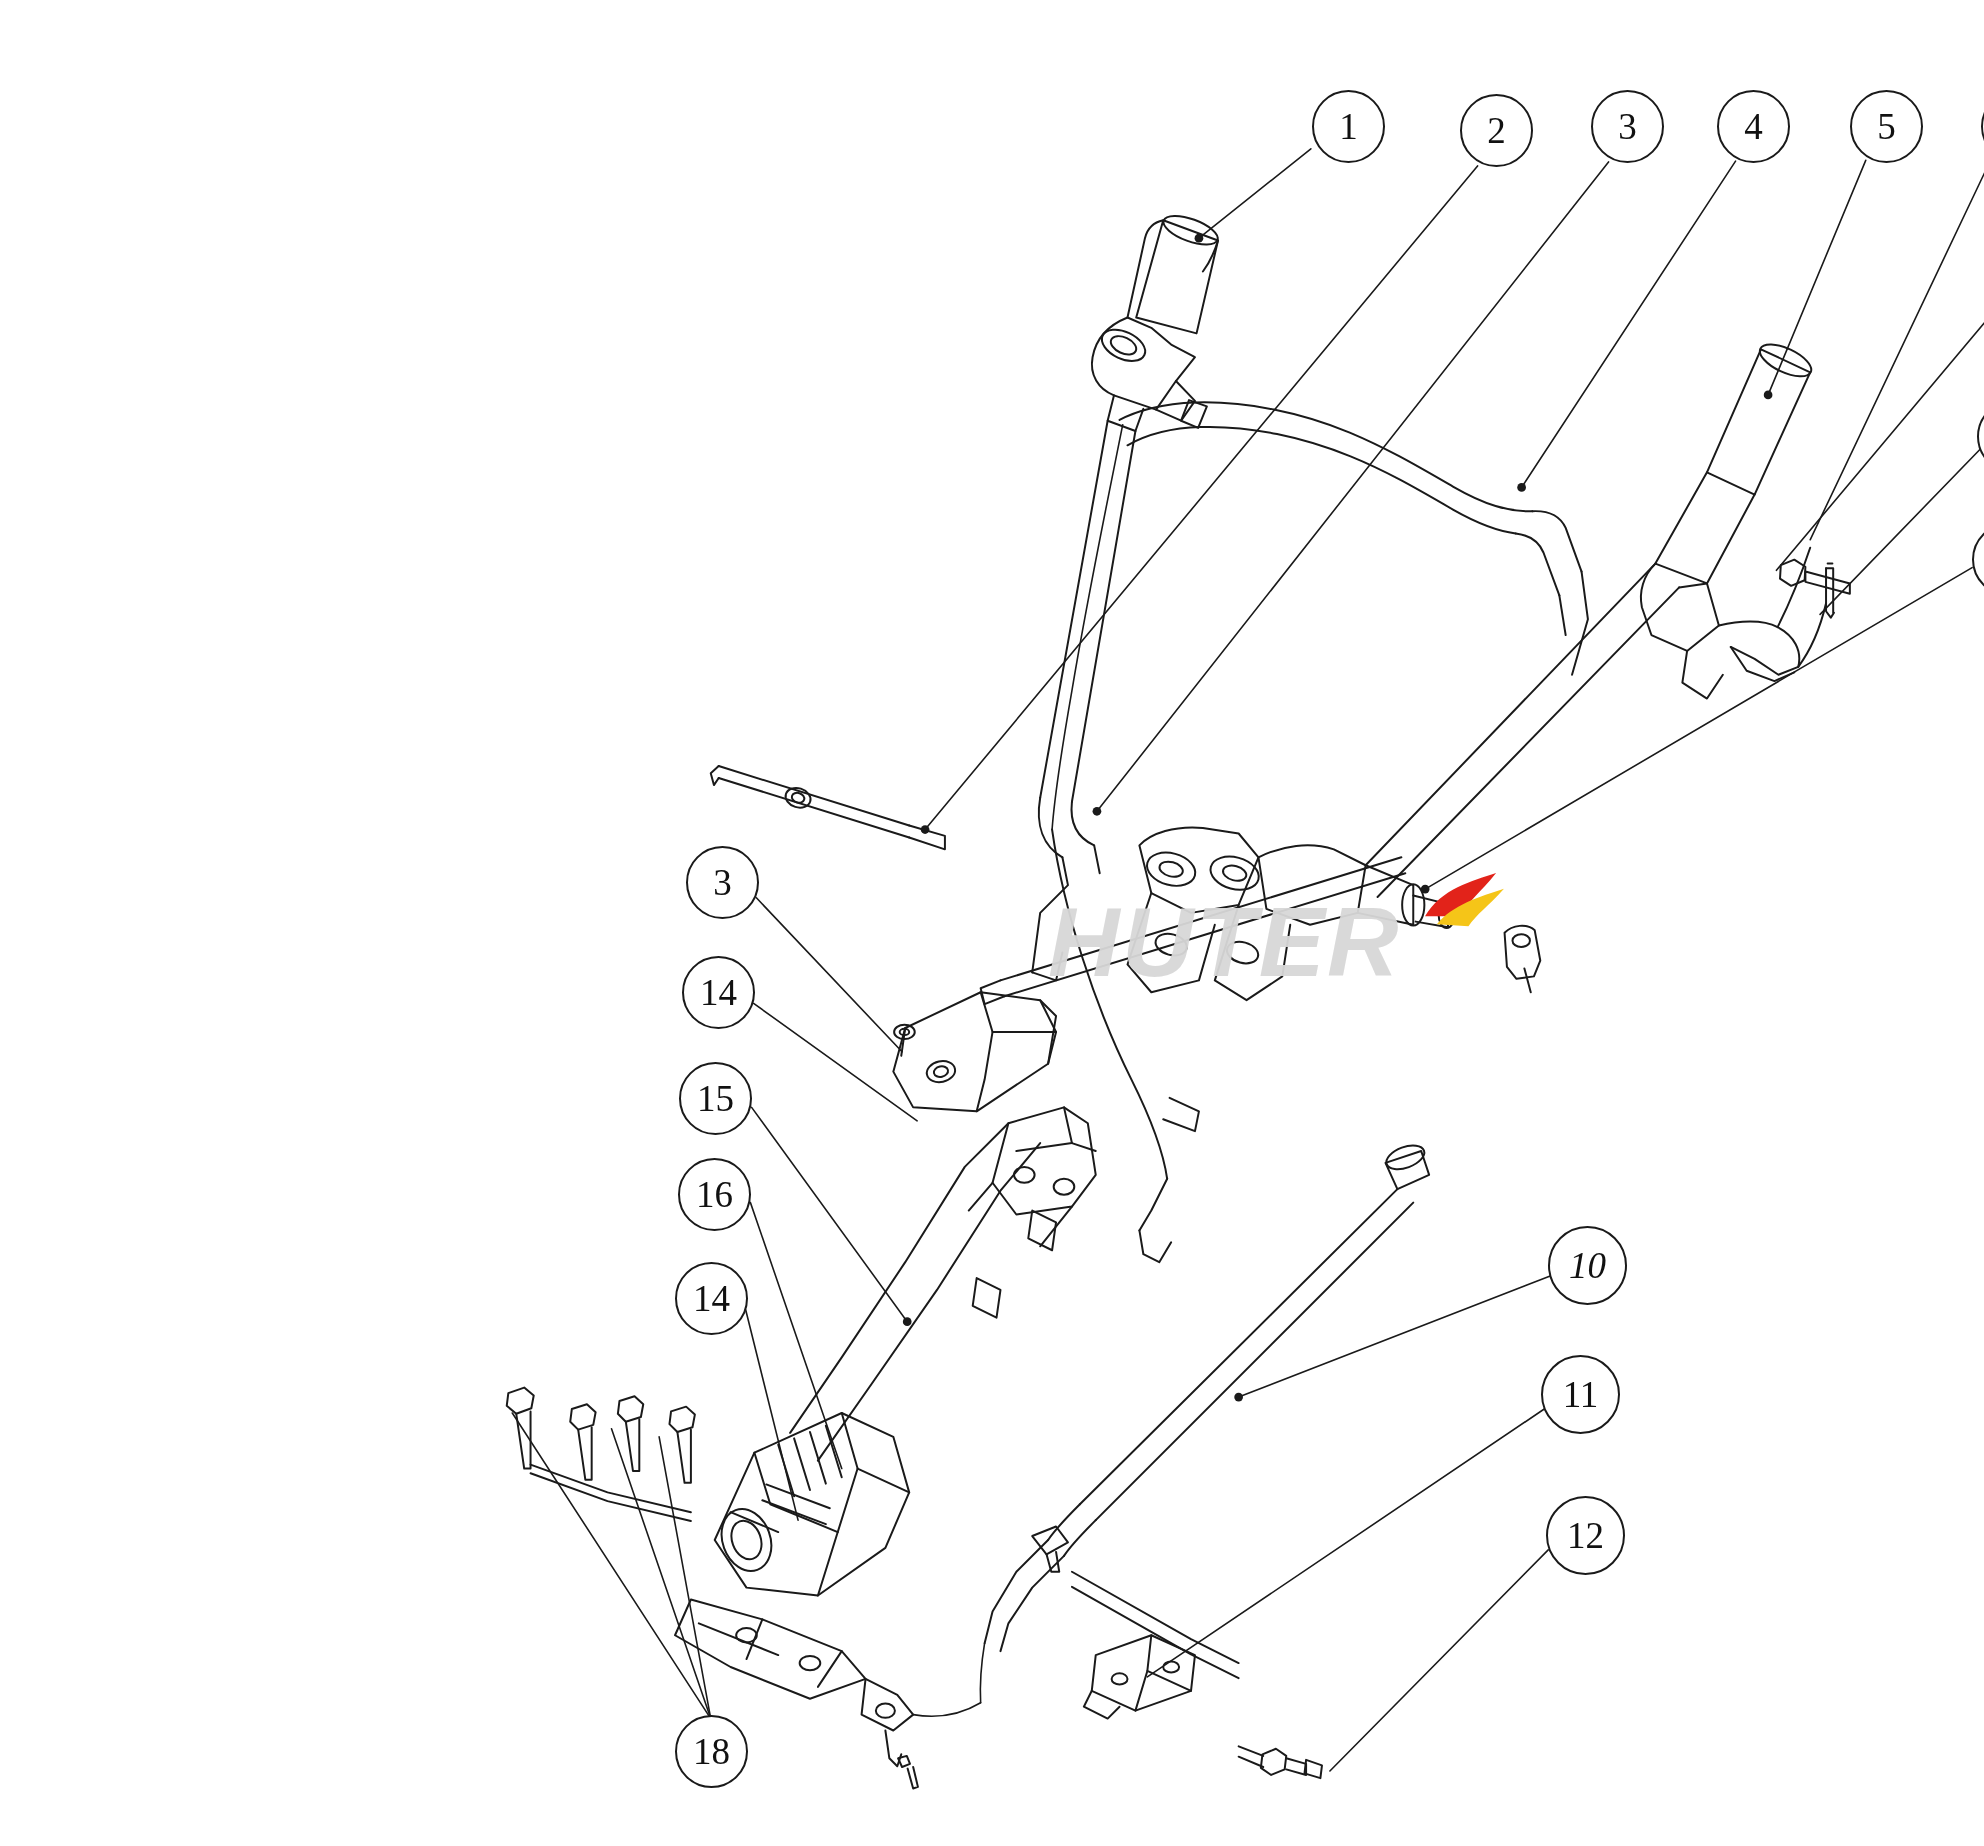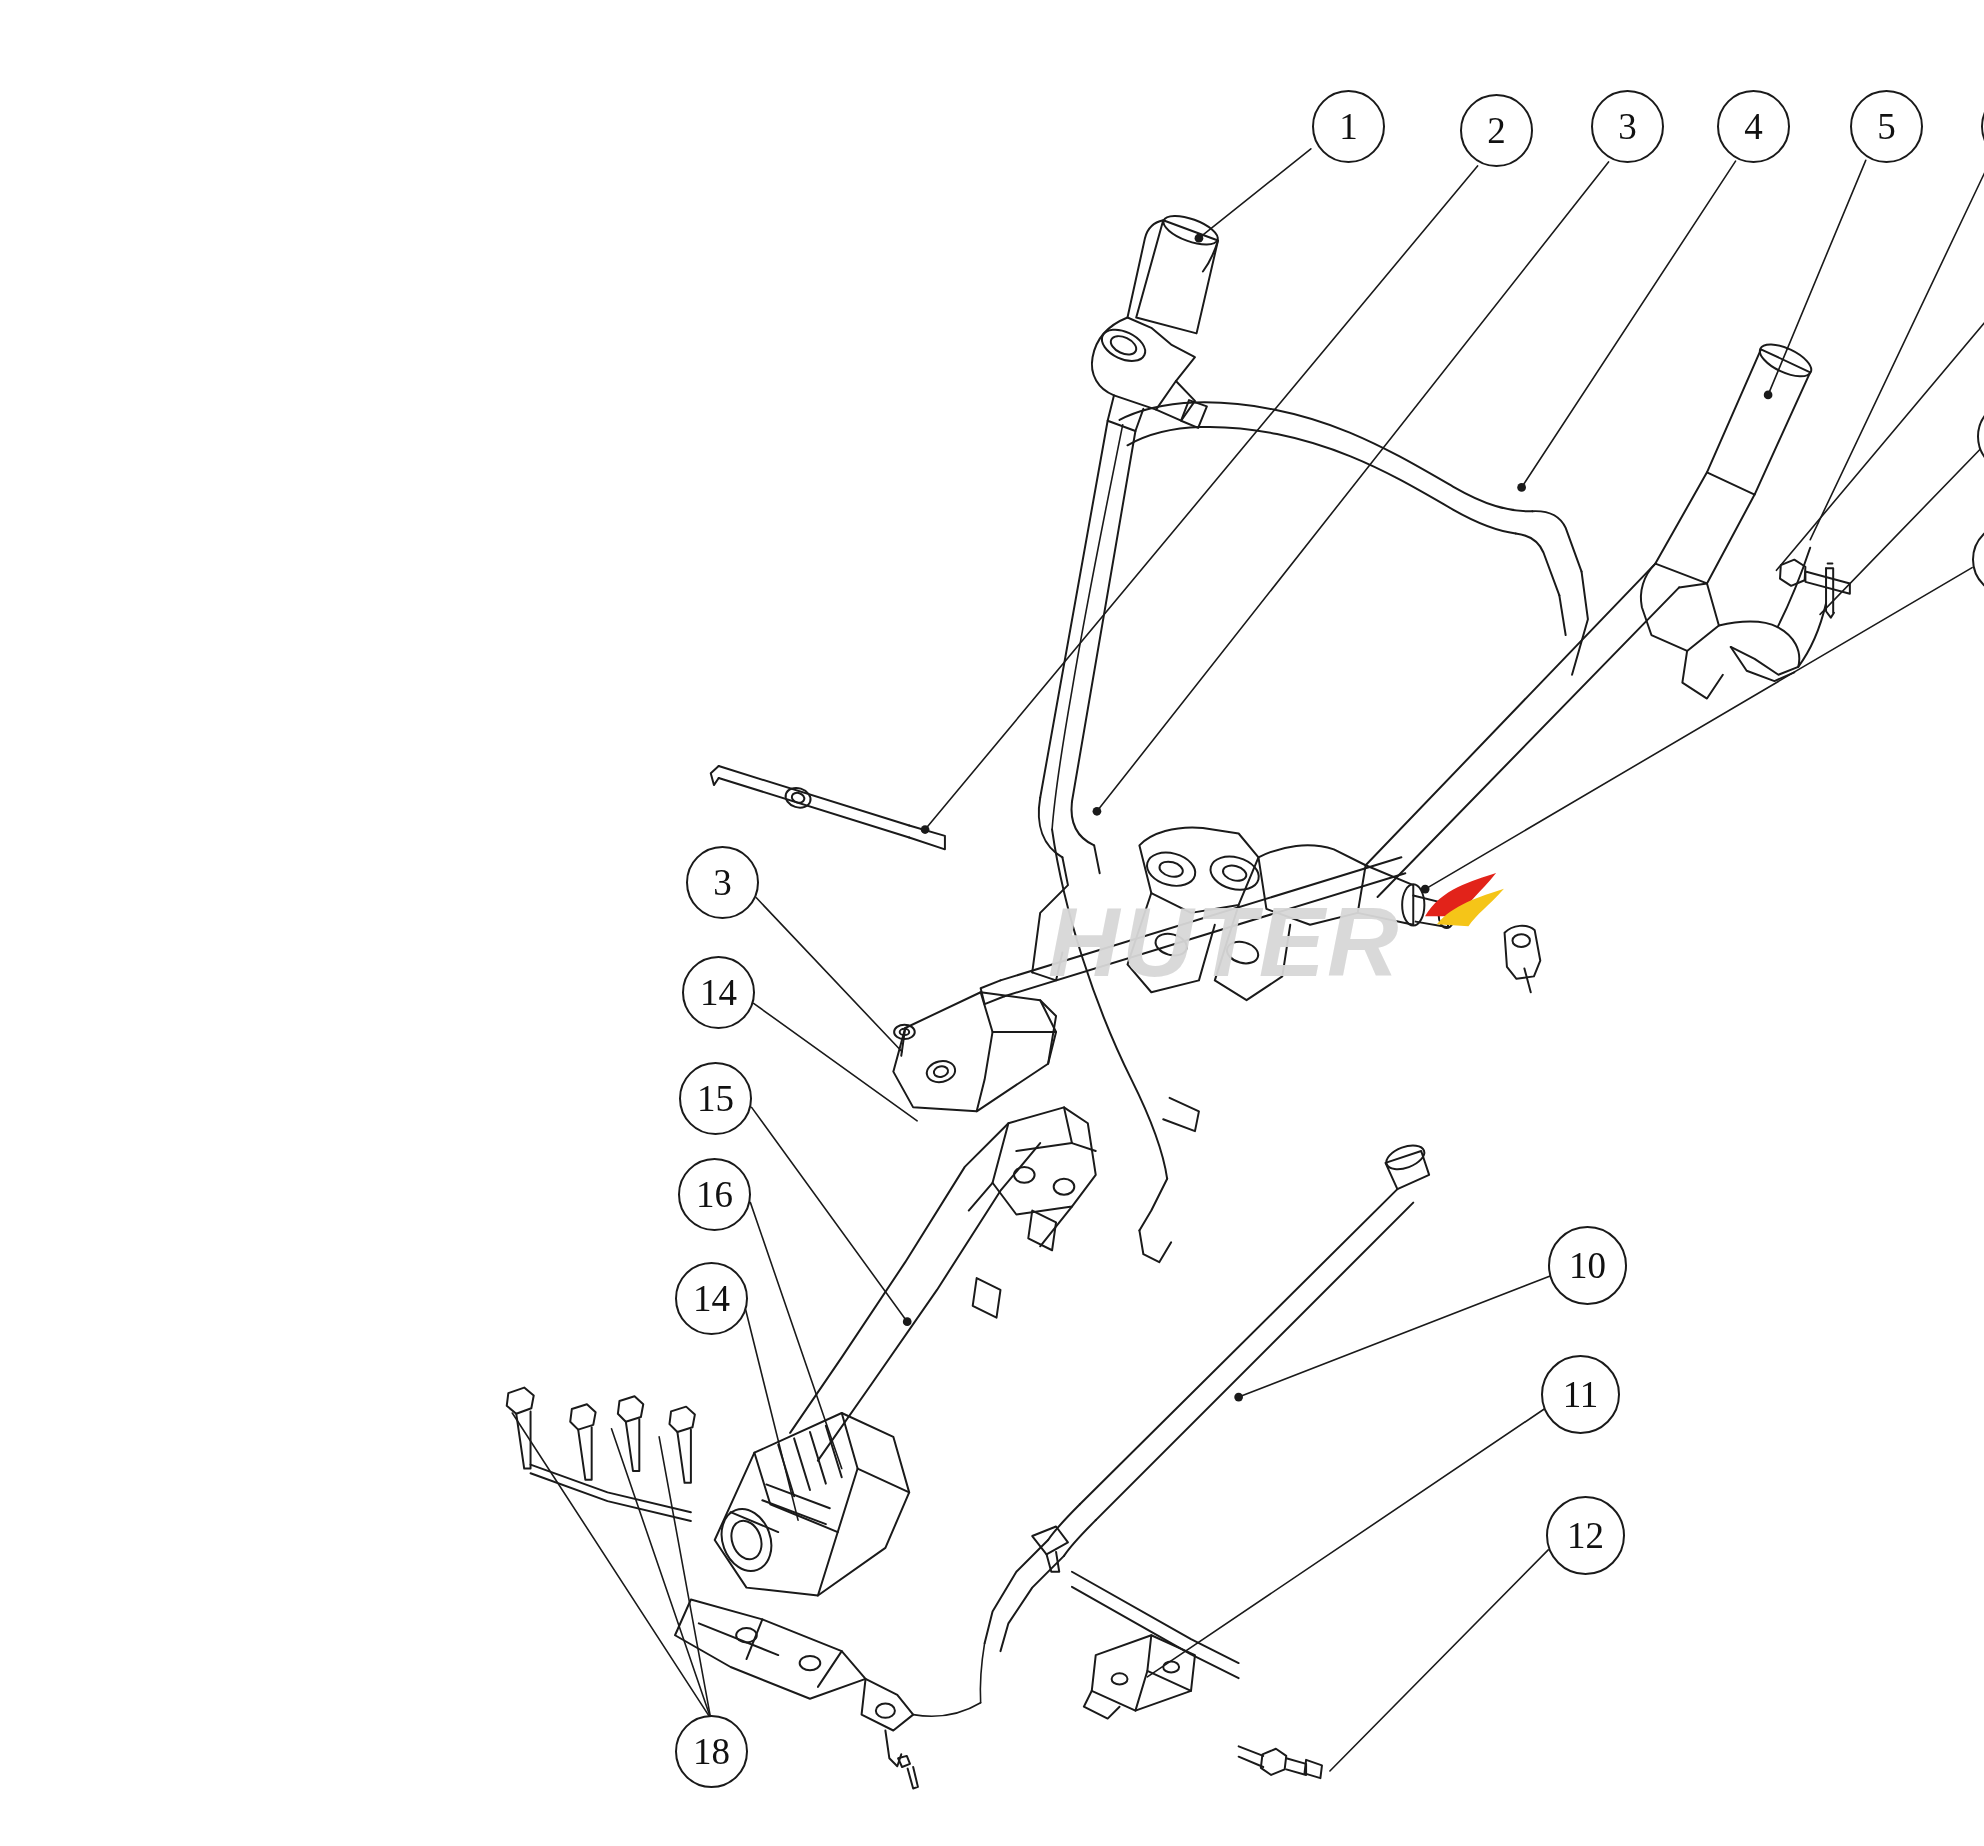--- a/index.html
+++ b/index.html
@@ -377,21 +377,21 @@
   </div>
   <div class="callout" style="left:1984px; top:266px; width:73px; height:73px;">
     
   </div>
   <div class="callout" style="left:1977px; top:400px; width:73px; height:73px;">
     
   </div>
   <div class="callout" style="left:1972px; top:523px; width:73px; height:73px;">
     
   </div>
-  <div class="callout" style="left:1548px; top:1226px; width:79px; height:79px;">
+  <div class="callout" style="left:1548px; top:1226px; width:79px; height:79px;font-style:italic;">
     <span>10</span>
   </div>
   <div class="callout" style="left:1541px; top:1355px; width:79px; height:79px;text-align:right;">
     <span>11</span>
   </div>
   <div class="callout" style="left:1546px; top:1496px; width:79px; height:79px;">
     <span>12</span>
   </div>
   <div class="callout" style="left:686px; top:846px; width:73px; height:73px;">
     <span>3</span>

